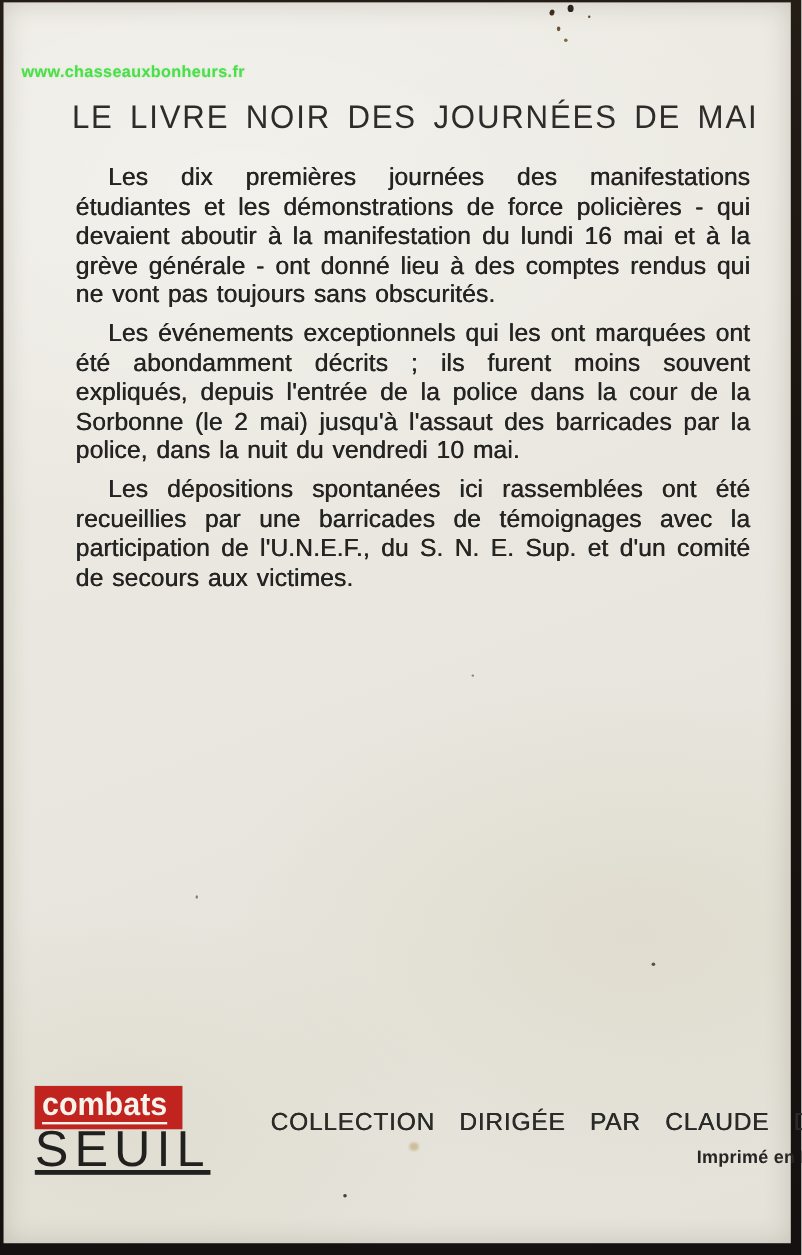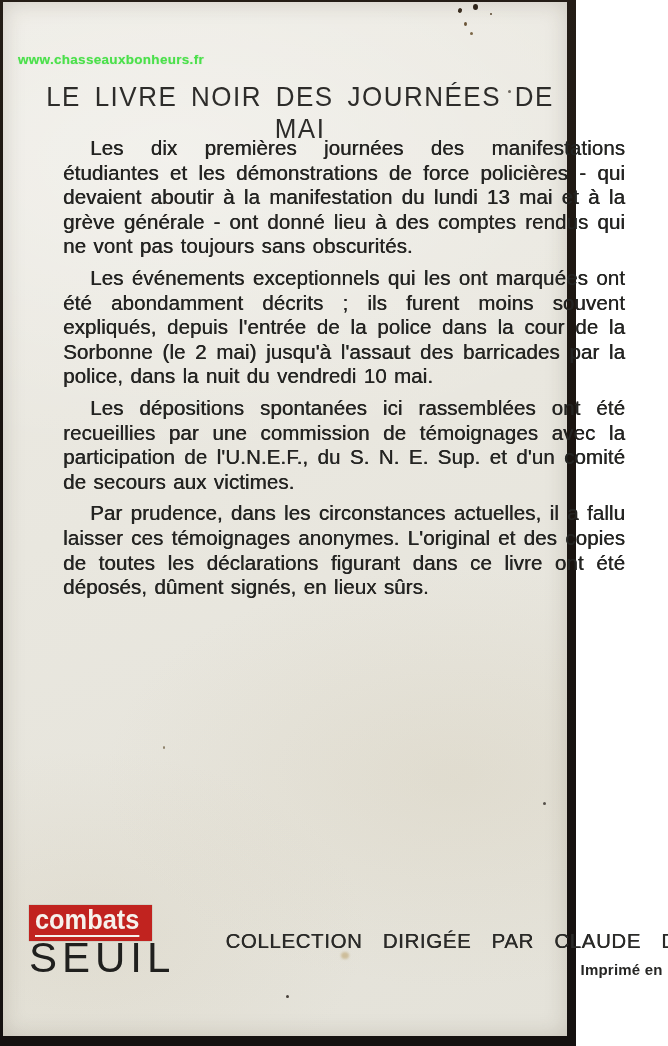--- a/index.html
+++ b/index.html
@@ -7,21 +7,21 @@
   body {
     width: 668px;
     height: 1046px;
     font-family: "Liberation Sans", "DejaVu Sans", sans-serif;
     overflow: hidden;
   }
 
   
   .photo-frame {
     position: relative;
-    width: 576px;
+    width: 668px;
     height: 1046px;
     background: linear-gradient(180deg, #241d16 0%, #1a1410 40%, #151110 100%);
     padding-left: 24px;
   }
 
   
   .cover {
     position: absolute;
     top: 2px;
     left: 3px;
@@ -79,21 +79,21 @@
     word-spacing: 1.5px;
     text-shadow: 0.4px 0 0 currentColor;
   }
 
   .footer {
     position: absolute;
     top: 903px;
     left: 26px;
     right: 14px;
     display: flex;
-    align-items: flex-end;
+    align-items: center;
     gap: 44px;
   }
 
   .logo-block { flex: 0 0 auto; margin-right: 6px; }
 
   .combats-box {
     display: inline-block;
     background: #c1231f;
     padding: 2px 6px 4px 6px;
     box-shadow: 0 0 1px rgba(0,0,0,0.4);
@@ -112,20 +112,21 @@
     transform-origin: left;
   }
 
   .seuil-text {
     margin-top: -3px;
     font-size: 42px;
     line-height: 0.95;
     letter-spacing: 5px;
     color: #20201e;
     font-weight: 500;
+    text-decoration: underline;
   }
 
   .imprint-block { flex: 1 1 auto; padding-top: 15px; }
 
   .collection-line {
     font-size: 20.5px;
     color: #2a2a28;
     letter-spacing: 0.6px;
     word-spacing: 14px;
     white-space: nowrap;
@@ -159,24 +160,23 @@
 <body>
 
 <div class="photo-frame">
   <div class="cover">
 
     <div class="watermark">www.chasseauxbonheurs.fr</div>
 
     <h1 class="title">LE LIVRE NOIR DES JOURNÉES DE MAI</h1>
 
     <div class="body-text">
-      <p>Les dix premières journées des manifestations étudiantes et les démonstrations de force policières - qui devaient aboutir à la manifestation du lundi 13 mai et à la grève générale - ont donné lieu à des comptes rendus qui ne vont pas toujours sans obscurités.</p>
+      <p>Les dix premières journées des manifestations étudiantes et les démonstrations de force policières - qui devaient aboutir à la manifestation du lundi 16 mai et à la grève générale - ont donné lieu à des comptes rendus qui ne vont pas toujours sans obscurités.</p>
       <p>Les événements exceptionnels qui les ont marquées ont été abondamment décrits ; ils furent moins souvent expliqués, depuis l'entrée de la police dans la cour de la Sorbonne (le 2 mai) jusqu'à l'assaut des barricades par la police, dans la nuit du vendredi 10 mai.</p>
-      <p>Les dépositions spontanées ici rassemblées ont été recueillies par une commission de témoignages avec la participation de l'U.N.E.F., du S. N. E. Sup. et d'un comité de secours aux victimes.</p>
-      <p>Par prudence, dans les circonstances actuelles, il a fallu laisser ces témoignages anonymes. L'original et des copies de toutes les déclarations figurant dans ce livre ont été déposés, dûment signés, en lieux sûrs.</p>
+      <p>Les dépositions spontanées ici rassemblées ont été recueillies par une barricades de témoignages avec la participation de l'U.N.E.F., du S. N. E. Sup. et d'un comité de secours aux victimes.</p>
     </div>
 
     <div class="footer">
       <div class="logo-block">
         <div class="combats-box">
           <span class="combats-text">combats</span>
         </div>
         <div class="seuil-text">SEUIL</div>
       </div>
       <div class="imprint-block">

